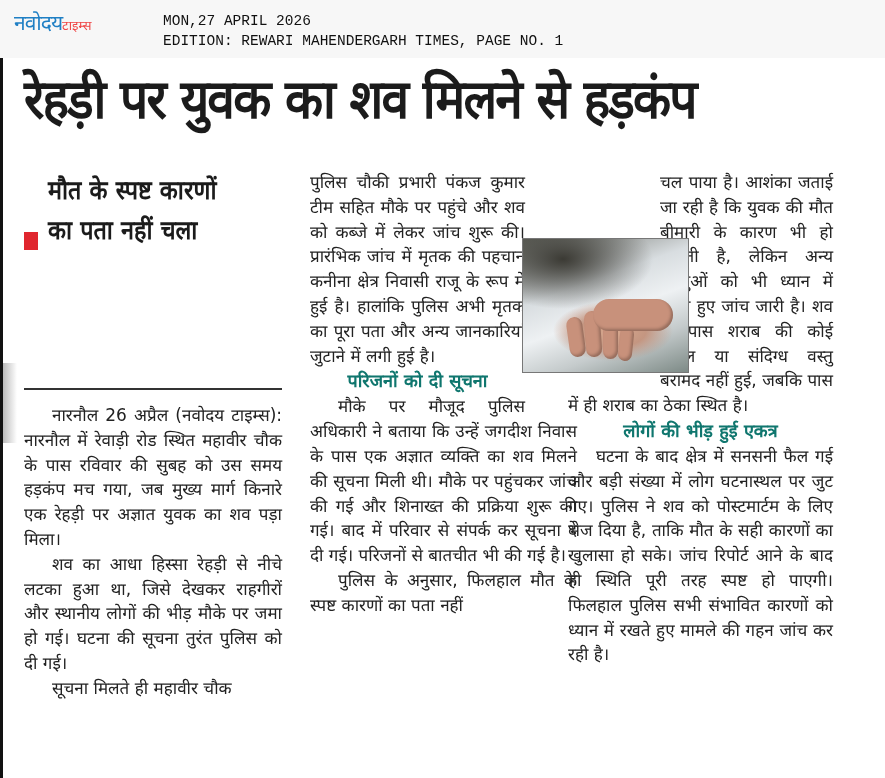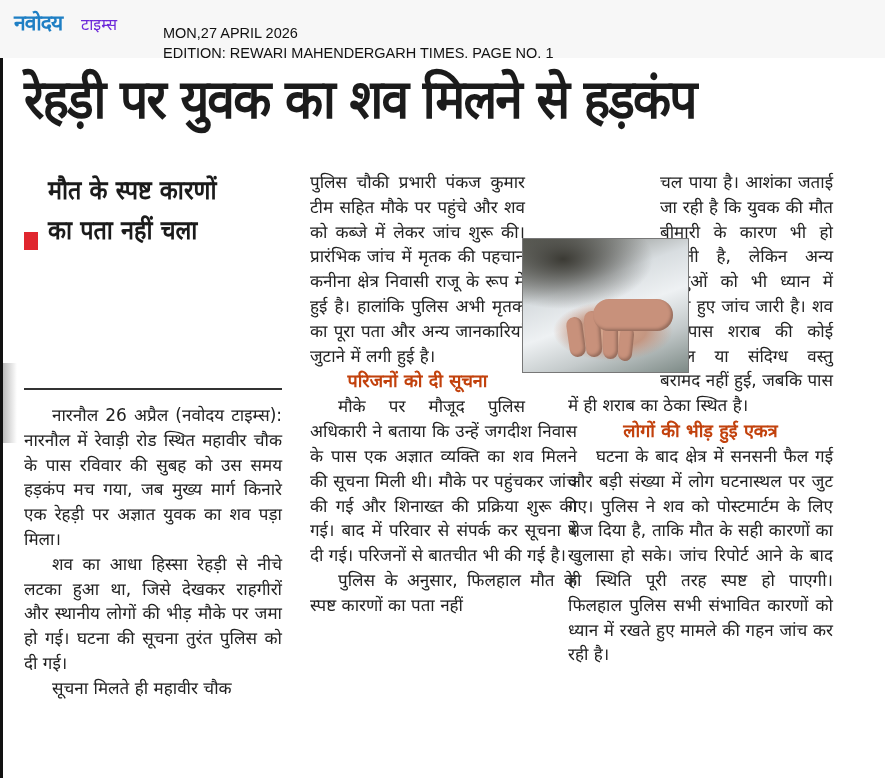--- a/index.html
+++ b/index.html
@@ -12,28 +12,28 @@
     }
     .topbar {
       position: absolute; left: 0; top: 0; width: 885px; height: 58px;
       background: #f7f7f7;
     }
     .logo {
       position: absolute; left: 14px; top: 8px;
       display: flex; align-items: baseline;
     }
     .logo-main {
-      font-weight: bold; font-size: 21px; color: #1f7fc4; letter-spacing: -1px;
+      font-weight: normal; font-size: 21px; color: #1f7fc4; letter-spacing: -1px;
     }
     .logo-sub {
-      font-size: 16px; color: #6d28d9; margin-left: 19px;
+      font-size: 13px; color: #ef4444; margin-left: 0;
     }
     .meta {
-      position: absolute; left: 163px; top: 23px;
-      font-family: Liberation Sans, sans-serif;
+      position: absolute; left: 163px; top: 11px;
+      font-family: Liberation Mono, monospace;
       font-size: 14.5px; line-height: 20px; color: #111;
       font-stretch: condensed;
     }
     .page {
       position: absolute; left: 0; top: 58px; width: 885px; height: 720px;
       background: #ffffff;
     }
     .left-rule {
       position: absolute; left: 0; top: 0; width: 3px; height: 720px; background: #111;
     }
@@ -66,21 +66,21 @@
       position: absolute; left: 24px; top: 330px; width: 258px; height: 2px; background: #333;
     }
     .col {
       position: absolute; font-size: 17px; line-height: 24.8px; color: #222;
       text-align: justify;
     }
     .col p { margin: 0; text-indent: 28px; }
     .col p.noindent { text-indent: 0; }
     .subhead {
       font-weight: bold; font-size: 18px; text-align: center; line-height: 26px; margin: 0;
-      color: #c2410c;
+      color: #0f766e;
     }
     .col1 { left: 24px; top: 345px; width: 258px; }
     .col2 { left: 310px; top: 112px; width: 267px; }
     .col3 { left: 568px; top: 112px; width: 265px; }
     .photo {
       position: absolute; left: 522px; top: 180px; width: 165px; height: 133px;
       border: 1px solid #777;
       background:
         radial-gradient(ellipse 60px 30px at 90px 92px, #d9a98f 0%, #c49681 55%, rgba(196,150,129,0) 100%),
         radial-gradient(ellipse 90px 50px at 40px 20px, #3b3a34 0%, rgba(59,58,52,0) 100%),

